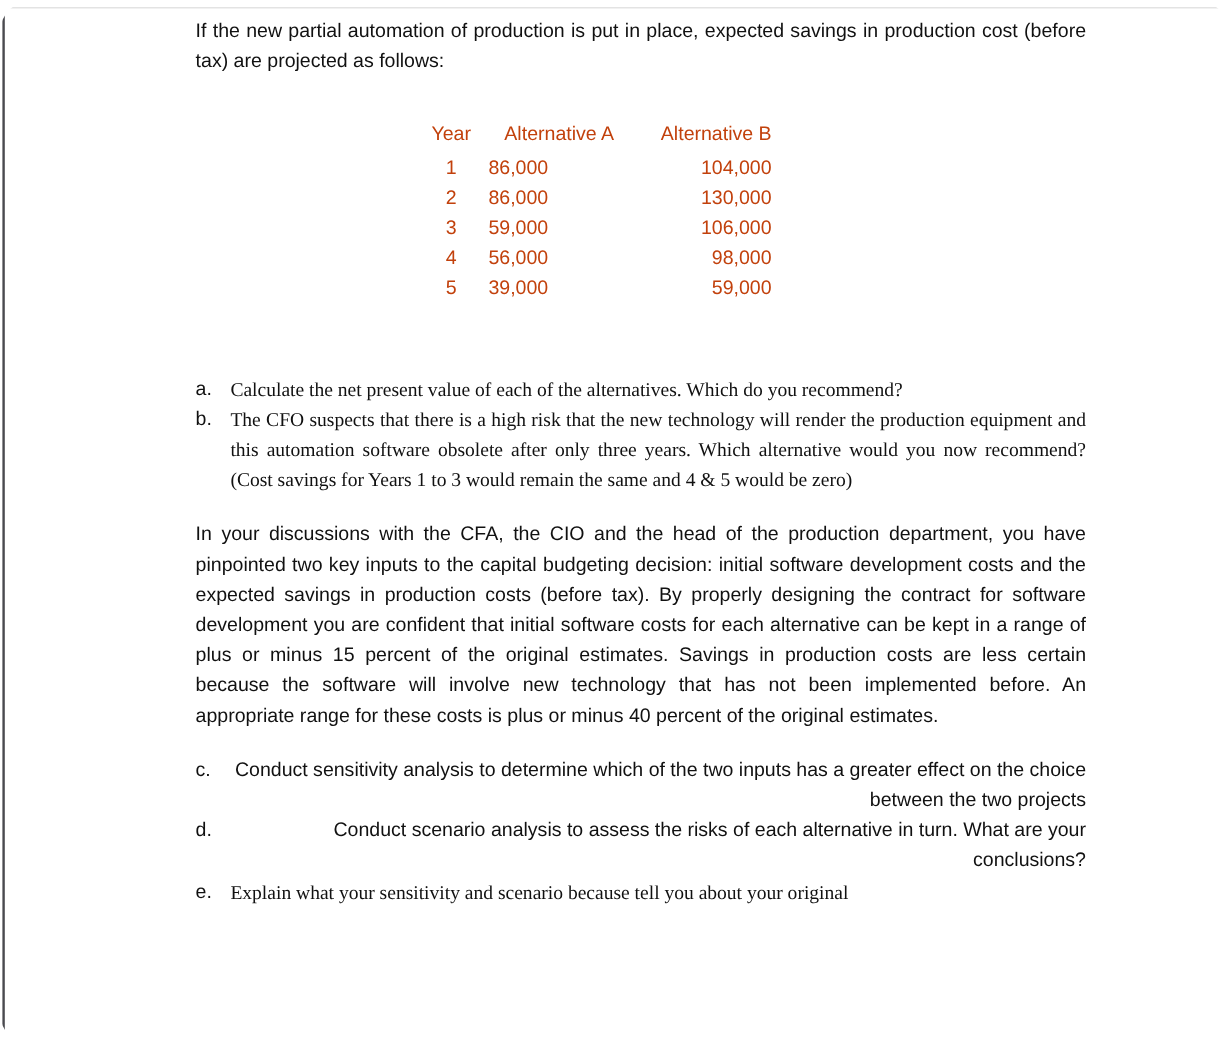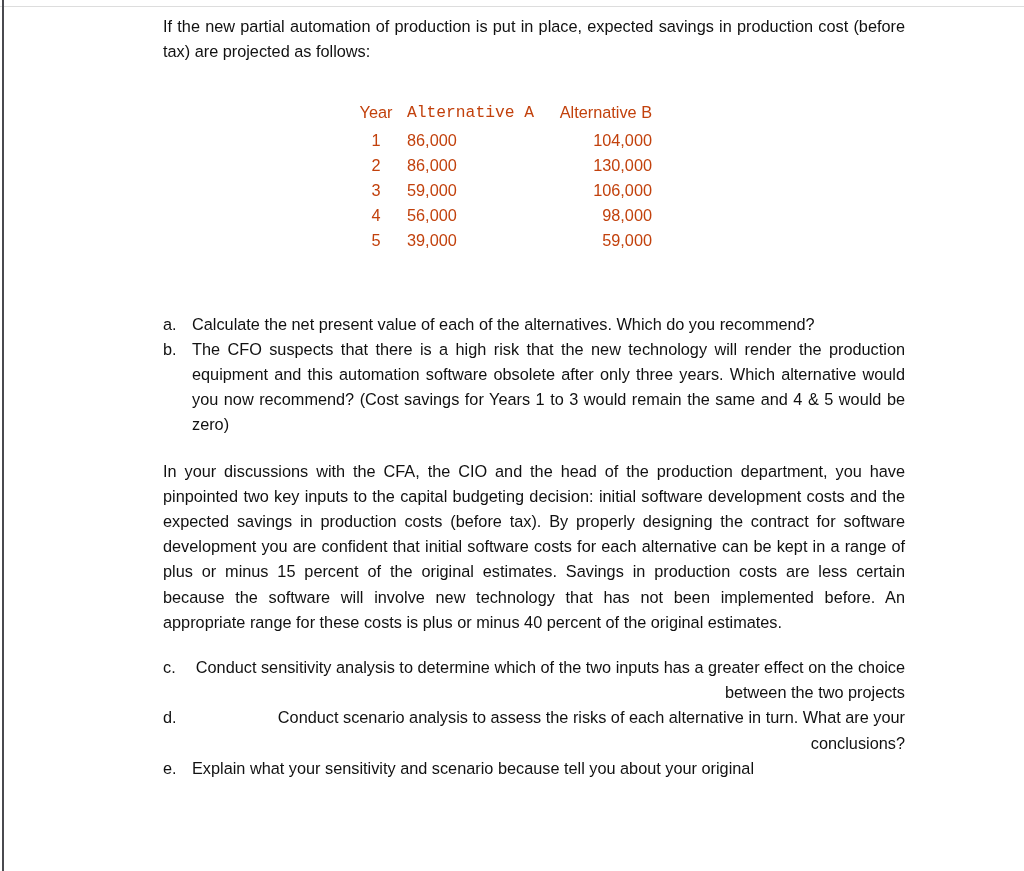--- a/index.html
+++ b/index.html
@@ -11,20 +11,21 @@
     font-family: "Liberation Sans", sans-serif;
     color: #000000;
   }
   #page {
     position: relative;
     width: 1024px;
     height: 871px;
     background: #ffffff;
     overflow: hidden;
     box-sizing: border-box;
+    border-radius: 27px;
   }
   
   #left-rule {
     position: absolute;
     left: 2px;
     top: 0;
     width: 2px;
     height: 871px;
     background: #4a4a4f;
   }
@@ -82,21 +83,21 @@
     padding-right: 38px;
   }
   th.col-a, td.col-a {
     width: 118px;
     padding-right: 58px;
   }
   th.col-b, td.col-b {
     text-align: right;
     width: 118px;
   }
-  th.col-a { text-align: right; padding-right: 34px; font-family: Liberation Mono, monospace; }
+  th.col-a { text-align: center; padding-right: 34px; }
   th.col-b { text-align: right; padding-right: 0; }
 
   
   ol.alpha {
     list-style: none;
     margin: 0;
     padding: 0;
   }
   ol.alpha > li {
     position: relative;
@@ -108,21 +109,21 @@
   ol.alpha > li > .marker {
     position: absolute;
     left: 0;
     top: 0;
     width: 24px;
     text-align: left;
   }
   ol.alpha > li > .item-text {
     display: block;
   }
-  .justified { text-align: justify; text-justify: inter-word; }
+  .justified { text-align: justify; text-justify: inter-word; font-family: Liberation Serif, serif; }
   .leftalign { text-align: right; }
 </style>
 </head>
 <body>
 
 <div id="page">
 
   <div id="top-rule"></div>
   <div id="left-rule"></div>
 

